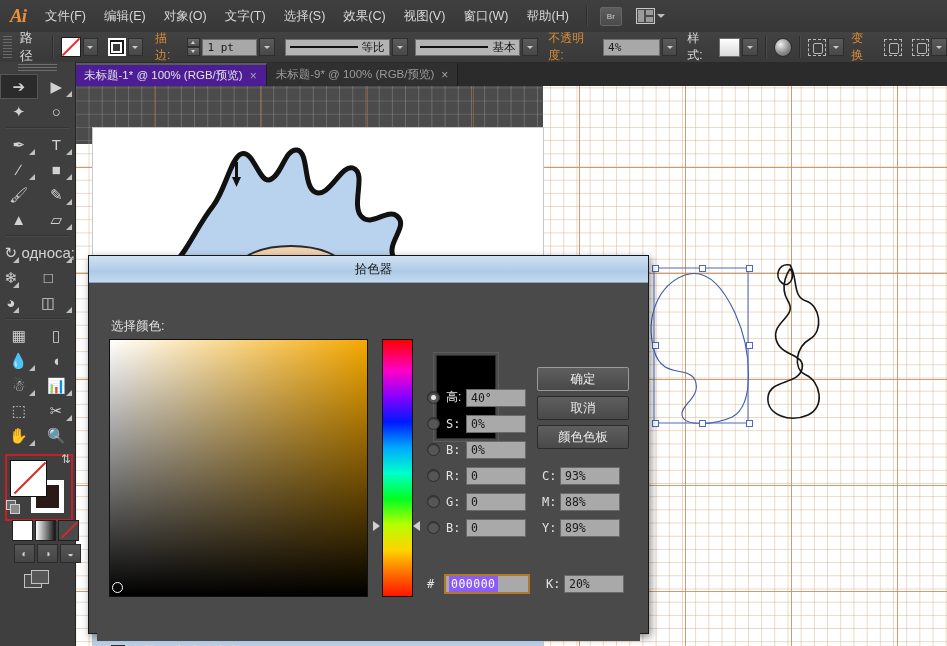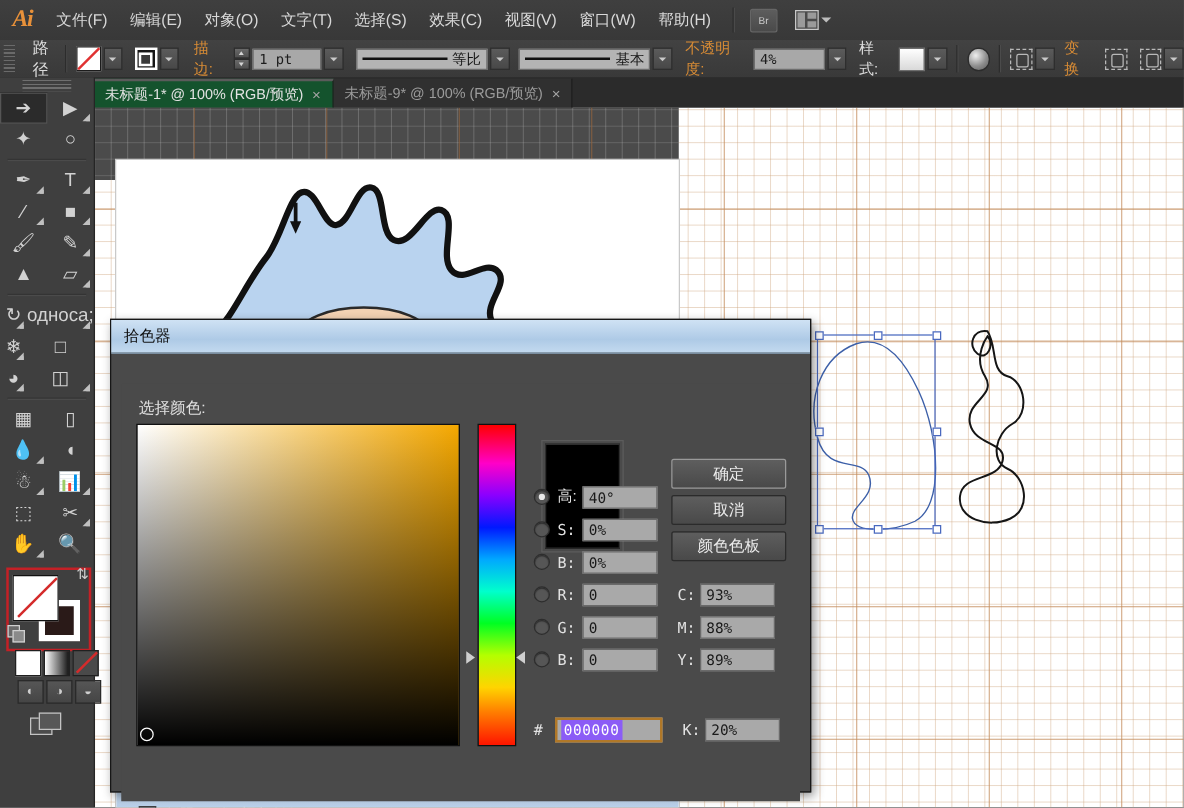--- a/index.html
+++ b/index.html
@@ -44,21 +44,21 @@
 
   
   #controlbar{
     position:absolute;left:0;top:32px;width:947px;height:30px;
     background:linear-gradient(#424242,#393939);
     border-bottom:1px solid #262626;
     display:flex;align-items:center;
   }
   #grip{width:9px;height:22px;margin-left:3px;
     background:repeating-linear-gradient(to bottom,#6a6a6a 0 1px,transparent 1px 3px);}
-  #cb-label{margin-left:8px;font-size:13px;color:#dadada;text-align:center;}
+  #cb-label{margin-left:8px;font-size:13px;color:#dadada;}
   .cb-sep{width:1px;height:22px;background:#2c2c2c;border-right:1px solid #4b4b4b;margin:0 7px;}
 
   .swatch-box{width:18px;height:18px;border:1px solid #1c1c1c;background:#fff;position:relative;}
   .swatch-none::after{content:"";position:absolute;left:-3px;top:8px;width:24px;height:2px;
      background:#e03131;transform:rotate(-45deg);}
   .mini-dd{width:14px;height:16px;background:linear-gradient(#5b5b5b,#484848);
     border:1px solid #2e2e2e;display:flex;align-items:center;justify-content:center;margin-left:2px;}
   .mini-dd .caret{border-top-color:#c9c9c9;border-left-width:3px;border-right-width:3px;border-top-width:3px;}
   #stroke-sw{width:18px;height:18px;background:#161616;border:2px solid #ffffff;
      box-sizing:border-box;display:flex;align-items:center;justify-content:center;}
@@ -89,21 +89,21 @@
 
   
   #tabbar{
     position:absolute;left:75px;top:62px;width:872px;height:24px;
     background:#2b2b2b;display:flex;align-items:flex-end;
   }
   .doc-tab{
     height:23px;display:flex;align-items:center;gap:7px;padding:0 9px;
     font-size:11.5px;border-right:1px solid #1d1d1d;box-sizing:border-box;
   }
-  .doc-tab.active{background:#14532d;color:#e2e2e2;border-top:2px solid #5b5b5b;}
+  .doc-tab.active{background:#4c1d95;color:#e2e2e2;border-top:2px solid #5b5b5b;}
   .doc-tab.inactive{background:#303030;color:#9b9b9b;}
   .tab-x{font-size:12px;color:#a5a5a5;line-height:1;}
 
   
   #toolbar{
     position:absolute;left:0;top:62px;width:75px;height:584px;
     background:#3f3f3f;border-right:1px solid #252525;
   }
   #tb-grip{height:9px;margin:2px 18px 1px 18px;
     background:repeating-linear-gradient(to bottom,#6f6f6f 0 1px,transparent 1px 3px);}
@@ -190,21 +190,21 @@
   
   #picker{
     position:absolute;left:88px;top:255px;width:559px;height:377px;
     background:#4a4a4a;border:1px solid #171717;
     box-shadow:2px 3px 8px rgba(0,0,0,.45);
   }
   #picker-title{
     height:26px;background:linear-gradient(#cfe2f4,#aecae6 60%,#c3daef);
     border-bottom:1px solid #8aa5bd;
     display:flex;align-items:center;padding-left:10px;
-    color:#101010;font-size:12.5px;
+    color:#101010;font-size:12.5px;justify-content:center;
   }
   #picker-body{position:absolute;left:8px;top:51px;width:543px;height:334px;background:#4a4a4a;}
   #pb-label{position:absolute;left:14px;top:11px;font-size:12.5px;color:#e0e0e0;}
   #sv-field{
     position:absolute;left:12px;top:32px;width:257px;height:256px;
     border:1px solid #111;
     background:
       linear-gradient(to bottom,rgba(0,0,0,0) 0%,rgba(0,0,0,1) 100%),
       linear-gradient(to right,#ffffff 0%,#f5a800 100%);
   }

